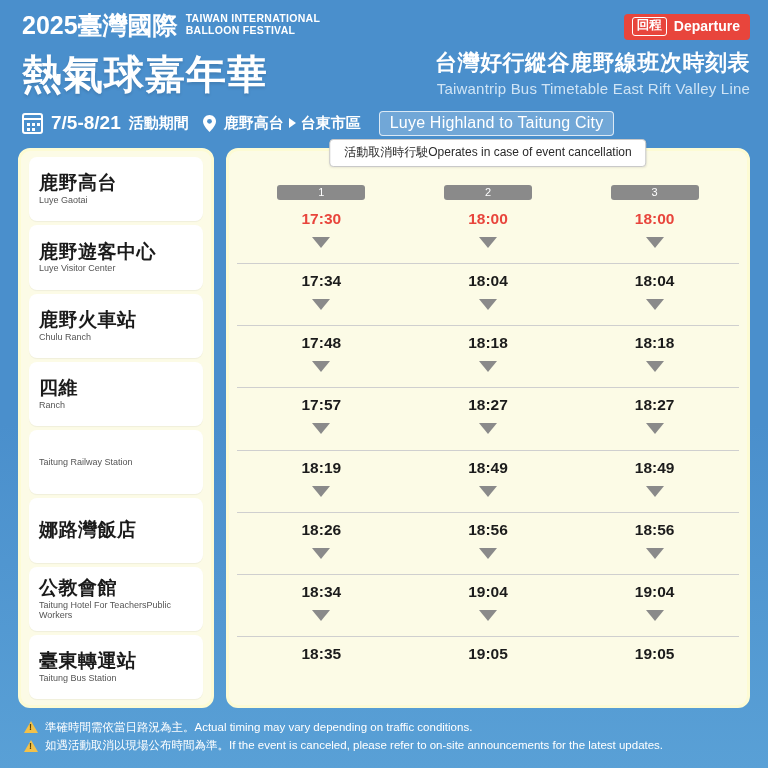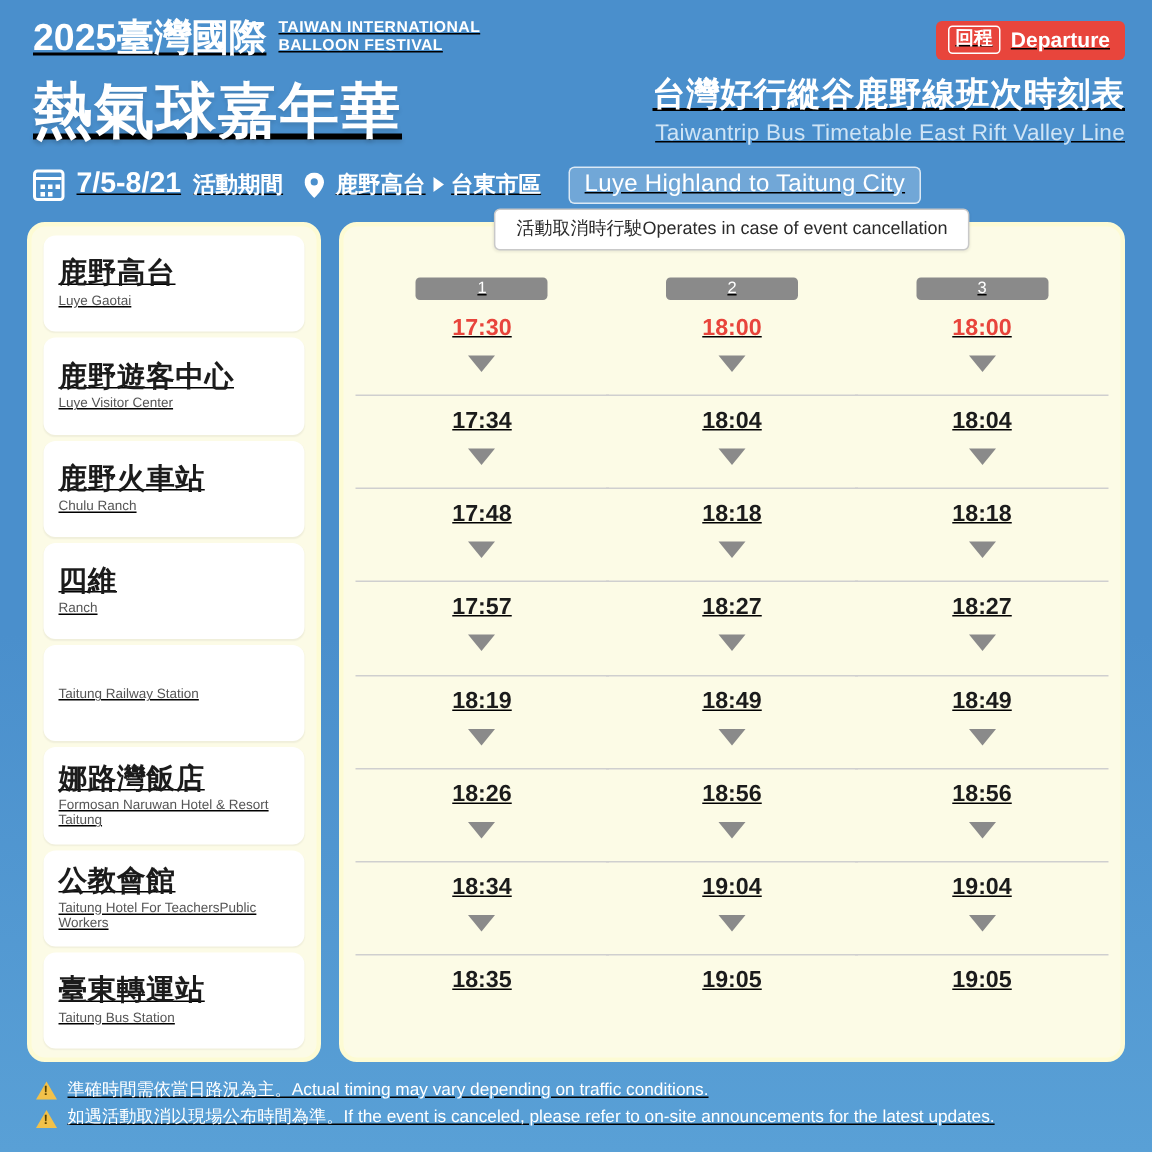--- a/index.html
+++ b/index.html
@@ -6,21 +6,20 @@
   html, body {
     width: 768px; height: 768px;
     font-family: "Liberation Sans", sans-serif;
     background: #3f87c8;
     overflow: hidden;
   }
   #page {
     position: relative;
     width: 768px; height: 768px;
     background: linear-gradient(180deg, #4a8fcc 0%, #4a8fcc 55%, #59a0d6 100%);
-    text-decoration: underline;
   }
 
   
   .header {
     position: relative;
     padding: 12px 18px 6px 22px;
     height: 148px;
   }
   .hdr-top {
     display: flex;
@@ -374,21 +373,20 @@
       </div>
       <div class="station-card">
         <div class="st-zh">四維</div>
         <div class="st-en">Ranch</div>
       </div>
       <div class="station-card">
         <div class="st-en">Taitung Railway Station</div>
       </div>
       <div class="station-card">
         <div class="st-zh">娜路灣飯店</div>
-        <div class="st-en">Formosan Naruwan  Hotel &amp; Resort Taitung</div>
       </div>
       <div class="station-card">
         <div class="st-zh">公教會館</div>
         <div class="st-en">Taitung Hotel For TeachersPublic Workers</div>
       </div>
       <div class="station-card">
         <div class="st-zh">臺東轉運站</div>
         <div class="st-en">Taitung Bus Station</div>
       </div>
     </div>

